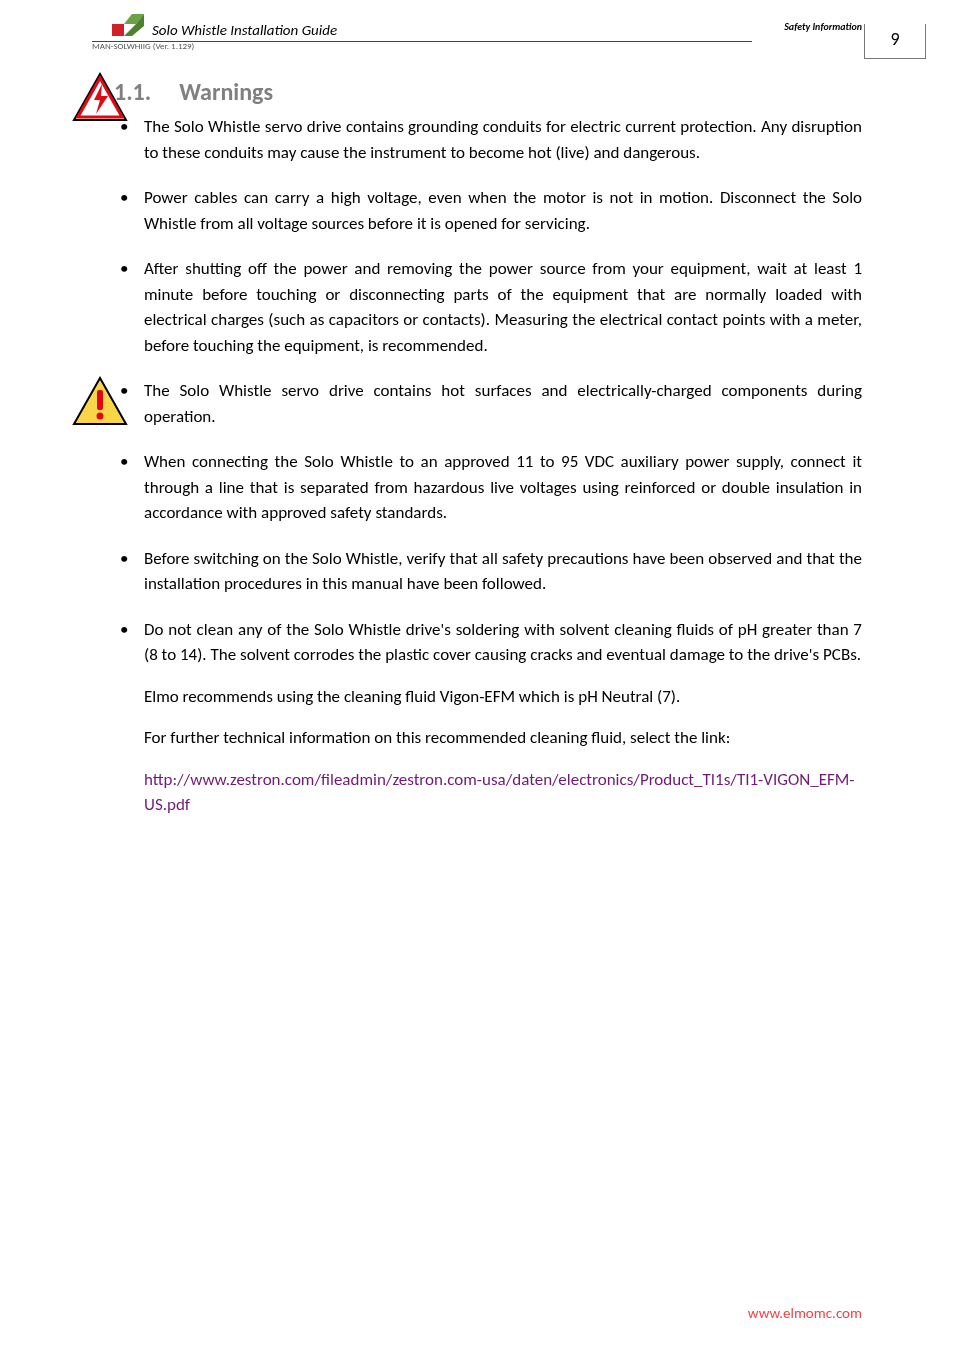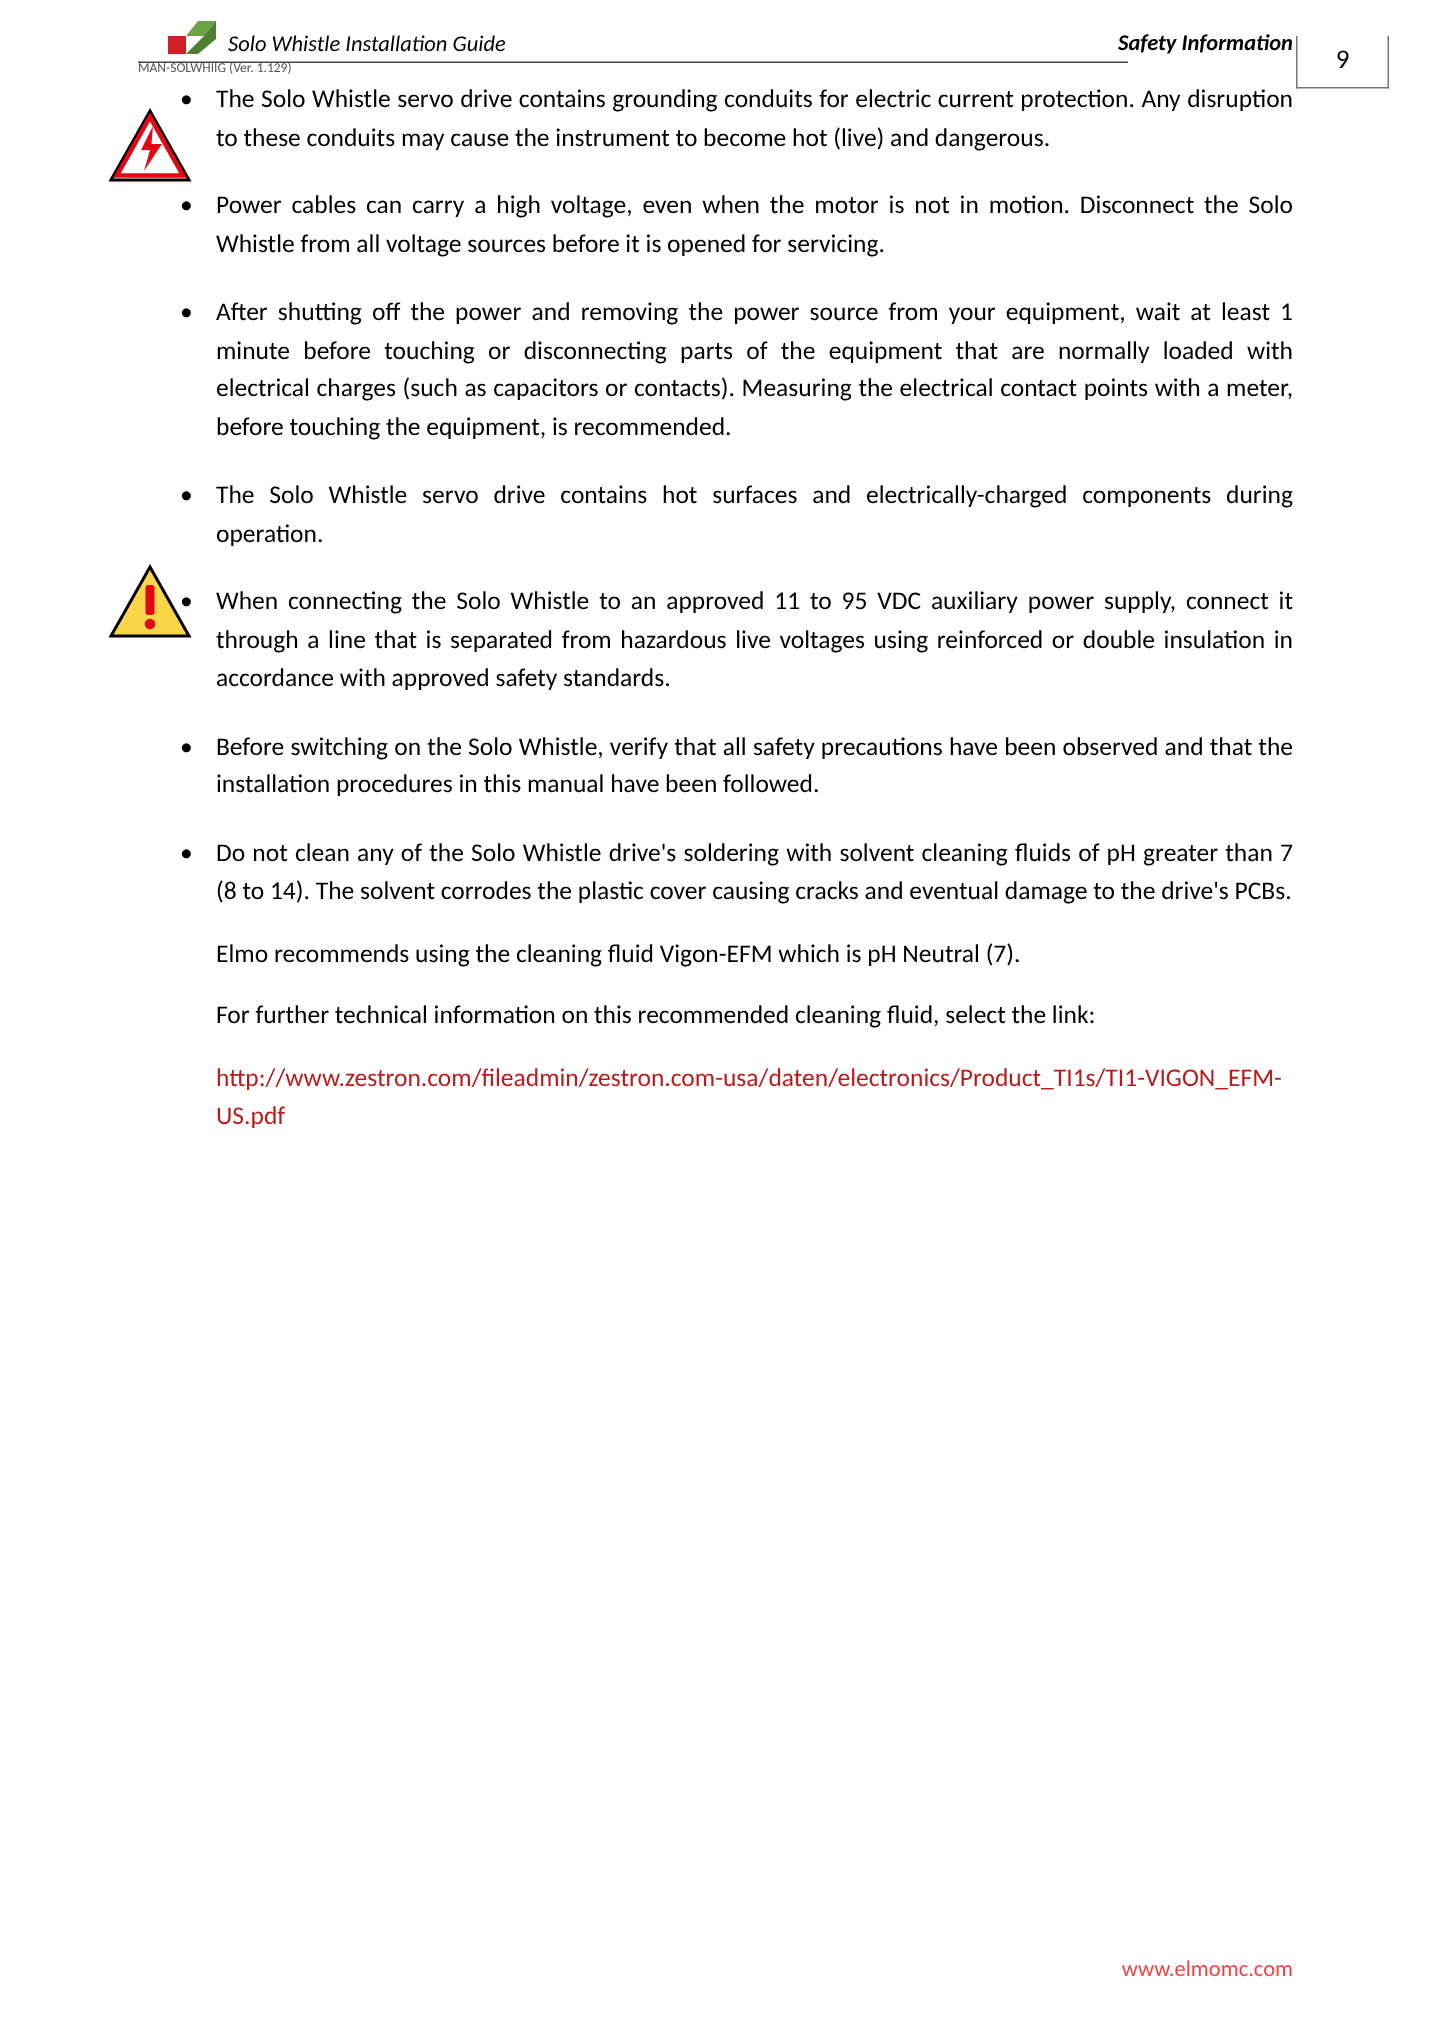--- a/index.html
+++ b/index.html
@@ -33,21 +33,21 @@
     color: #000;
     margin-left: 60px;
     display: inline-block;
   }
   .header-right {
     position: absolute;
     right: 0;
     top: 0;
     font-style: italic;
     font-weight: bold;
-    font-size: 15px;
+    font-size: 10px;
   }
   .header-rule {
     border: none;
     border-top: 1px solid #444;
     margin: 2px 0 0 0;
     width: 660px;
   }
   .version-note {
     font-size: 9px;
     color: #555;
@@ -104,21 +104,21 @@
     position: absolute;
     left: 4px;
     top: 0;
     font-size: 17px;
     color: #000;
   }
   .para-in-list {
     margin-top: 16px;
   }
   .link-text {
-    color: #b91c1c;
+    color: #701a75;
   }
   .footer-link {
     position: absolute;
     bottom: 28px;
     right: 92px;
     color: #ef4444;
     font-size: 15px;
   }
 </style>
 </head>
@@ -144,20 +144,23 @@
   <div class="page-number-box">9</div>
 
   <div class="warning-icon">
     <svg width="56" height="50" viewBox="0 0 56 50">
       <polygon points="28,2 54,48 2,48" fill="#fff" stroke="#000" stroke-width="2"></polygon>
       <polygon points="28,6 50,45 6,45" fill="none" stroke="#e30613" stroke-width="3"></polygon>
       <path d="M30 12 L22 28 L28 28 L24 42 L36 24 L29 24 Z" fill="#e30613"></path>
     </svg>
   </div>
 
+  <div class="section-heading">
+    <span class="section-number">1.1.</span><span>Warnings</span>
+  </div>
 
   <ul class="body-list">
     <li>The Solo Whistle servo drive contains grounding conduits for electric current protection. Any disruption to these conduits may cause the instrument to become hot (live) and dangerous.</li>
     <li>Power cables can carry a high voltage, even when the motor is not in motion. Disconnect the Solo Whistle from all voltage sources before it is opened for servicing.</li>
     <li>After shutting off the power and removing the power source from your equipment, wait at least 1 minute before touching or disconnecting parts of the equipment that are normally loaded with electrical charges (such as capacitors or contacts). Measuring the electrical contact points with a meter, before touching the equipment, is recommended.</li>
   </ul>
 
   <div class="caution-icon" id="caution-icon-pos" style="top: 376px;">
     <svg width="56" height="50" viewBox="0 0 56 50">
       <polygon points="28,2 54,48 2,48" fill="#f8d648" stroke="#000" stroke-width="2"></polygon>

